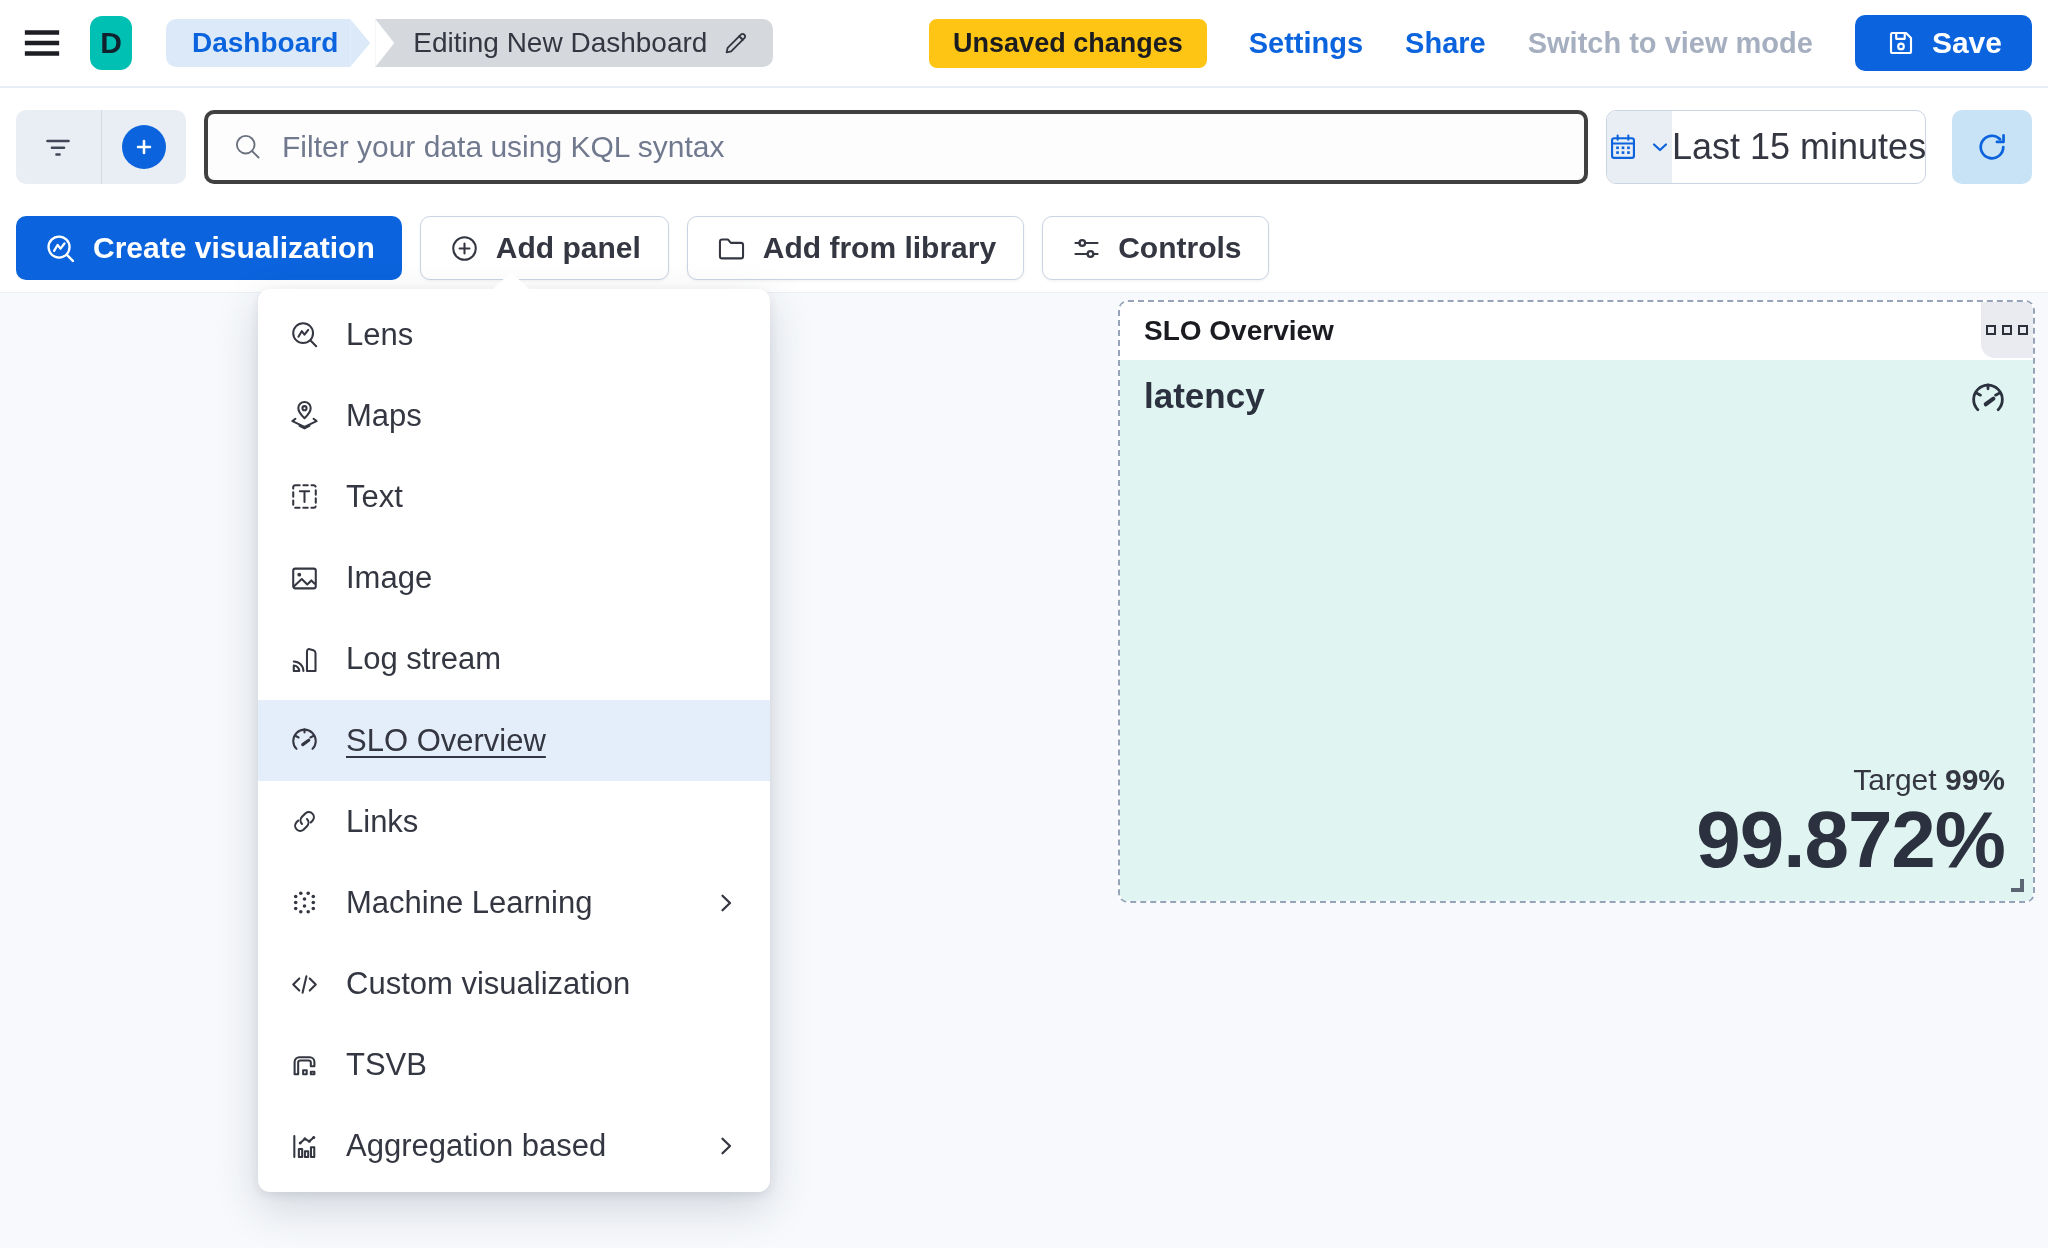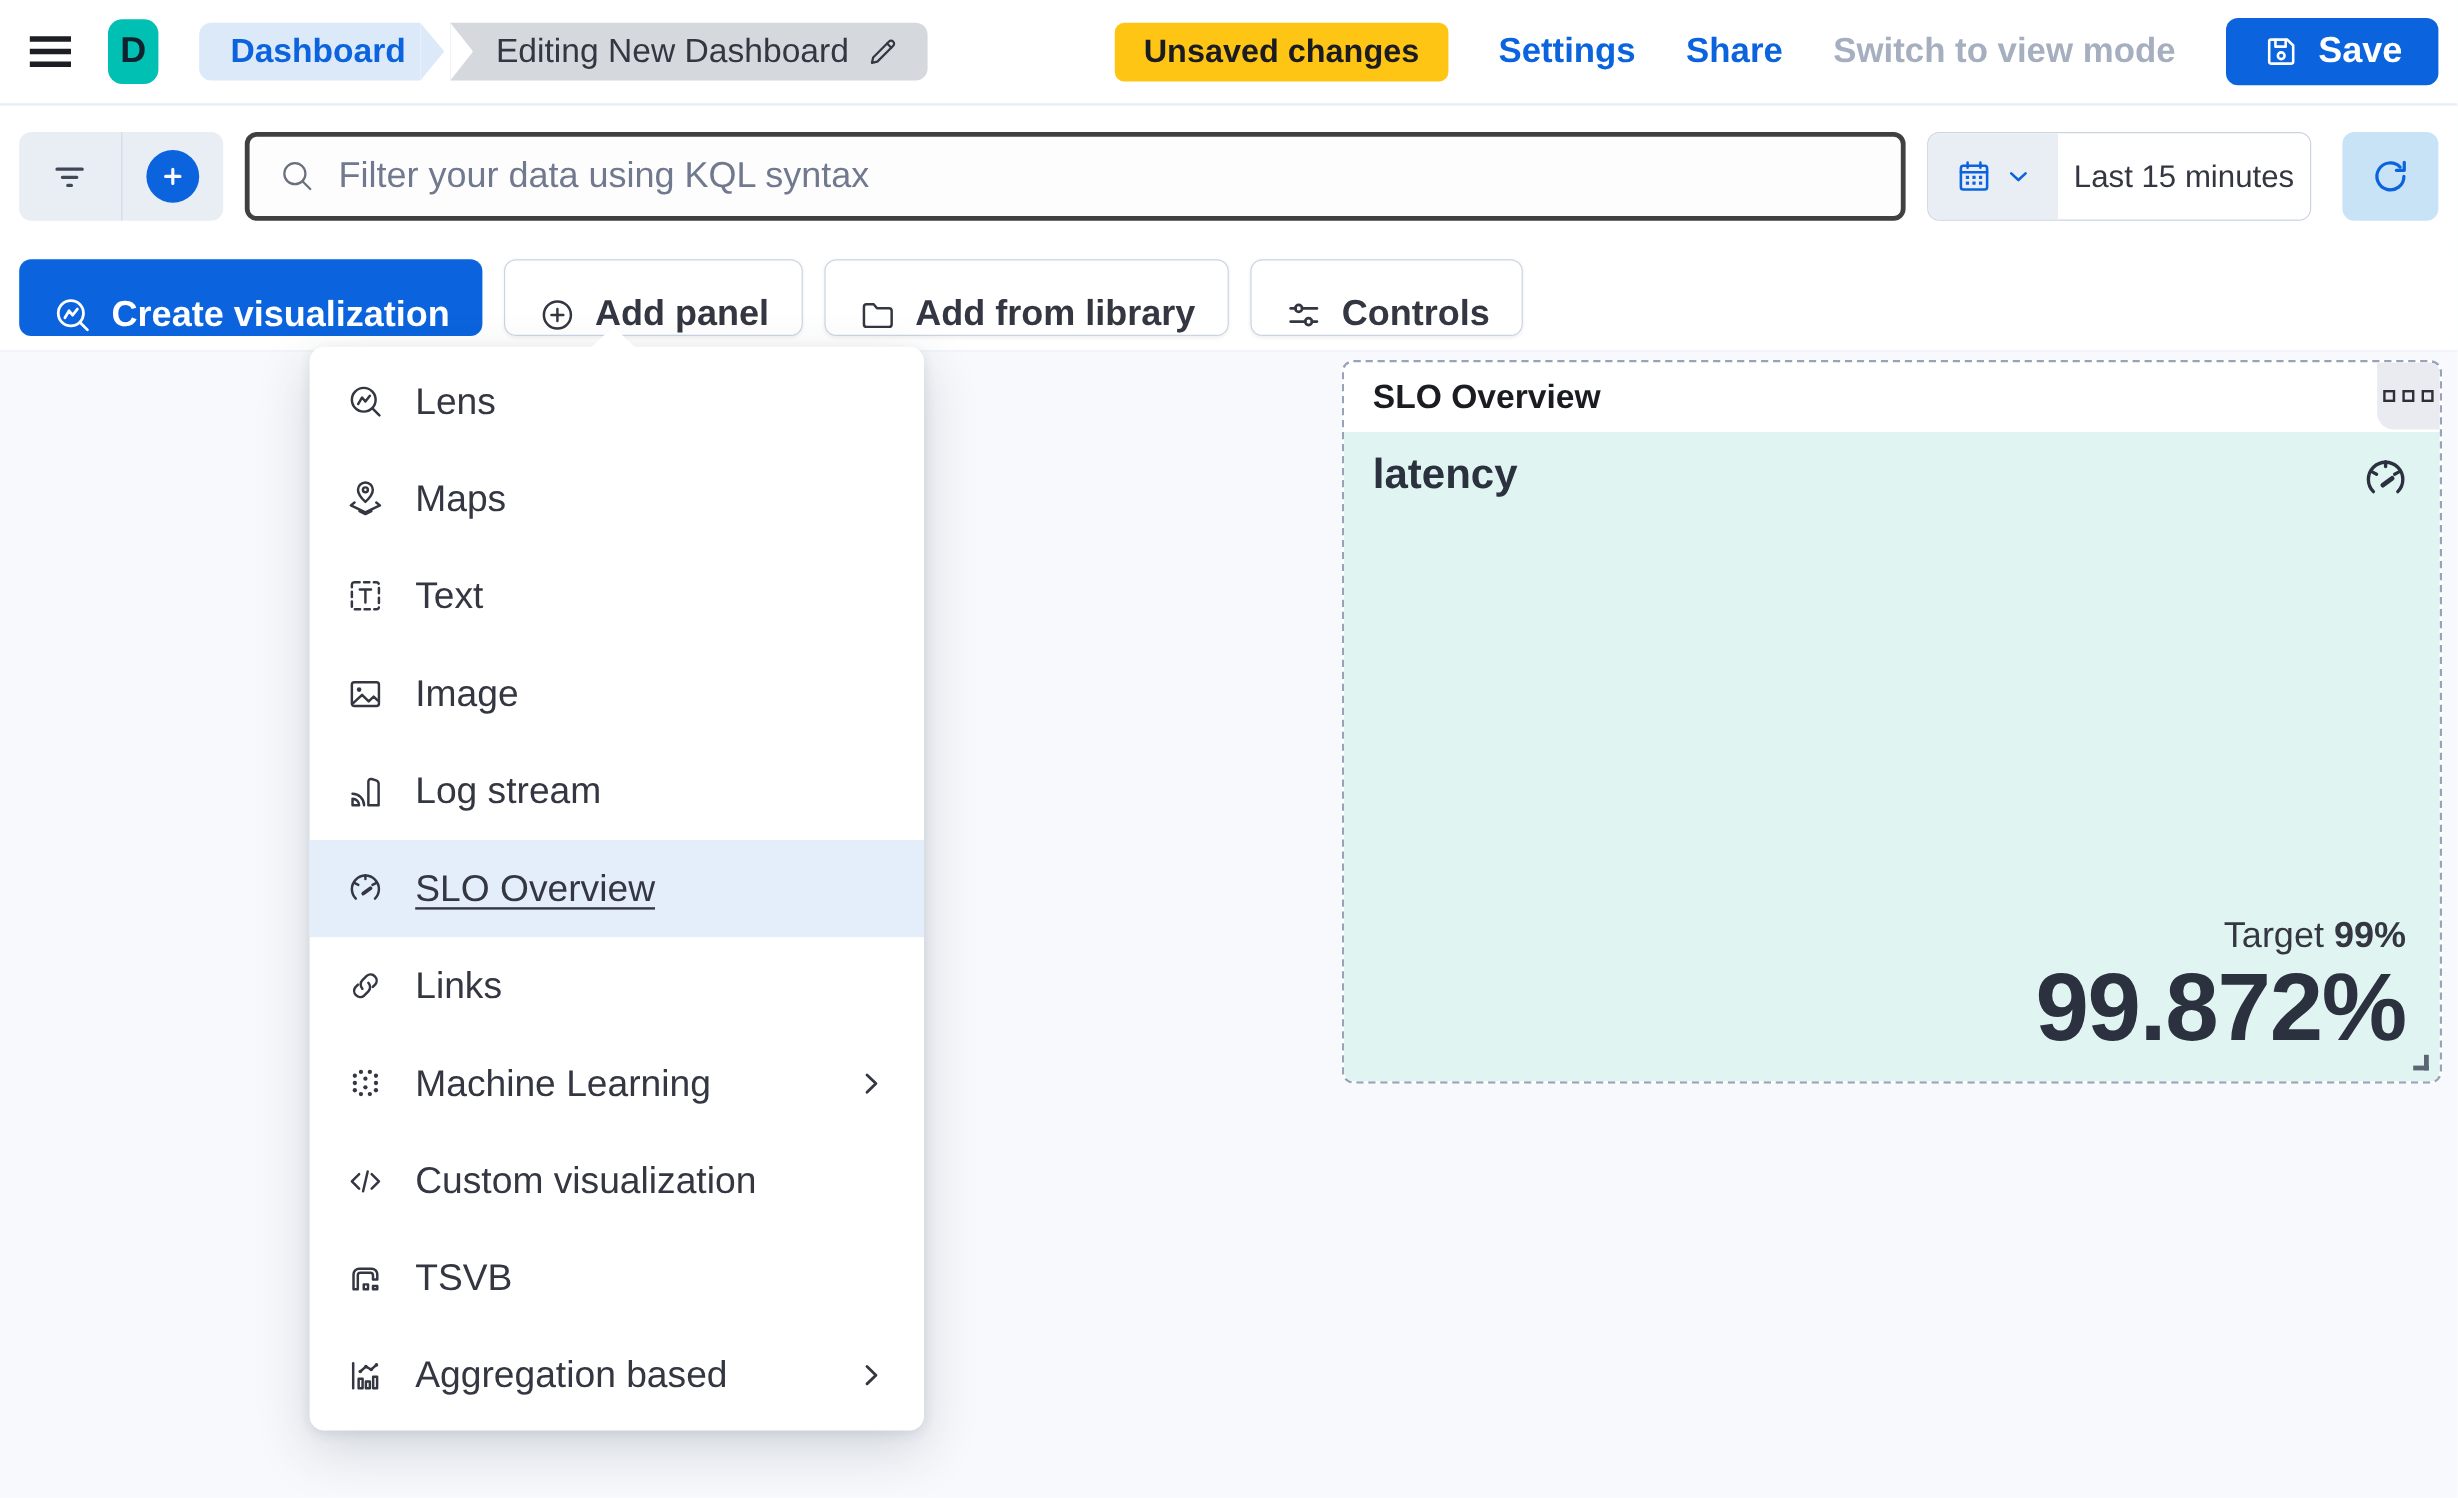--- a/index.html
+++ b/index.html
@@ -88,35 +88,35 @@
     display:flex; overflow:hidden; flex-shrink:0; background:#fff;
   }
   .dp-toggle {
     width:108px; background:#E9EDF4; display:flex; align-items:center;
     justify-content:center; gap:9px; cursor:pointer;
   }
   .dp-toggle .cal { width:32px; height:32px; color:#0B64DD; }
   .dp-toggle .chev { width:24px; height:24px; color:#0B64DD; }
   .dp-value {
     flex:1; display:flex; align-items:center; justify-content:center;
-    font-size:26px; color:#343741; cursor:pointer; white-space:nowrap;text-align:center;
+    font-size:36px; color:#343741; cursor:pointer; white-space:nowrap;text-align:center;
   }
   .btn-refresh {
     width:80px; height:74px; margin-left:8px; background:#C9E3F6; border:none;
     border-radius:10px; display:flex; align-items:center; justify-content:center;
     cursor:pointer; flex-shrink:0;
   }
   .btn-refresh svg { width:36px; height:36px; color:#0B64DD; }
 
   
   .actions-row {
     position:absolute; top:204px; left:0; right:0; height:88px; background:#fff;
     display:flex; align-items:center; padding:0 16px; gap:18px;
   }
-  .btn { height:64px; border-radius:10px; display:flex; align-items:flex-end; gap:15px;
+  .btn { height:64px; border-radius:10px; display:flex; align-items:center; gap:15px;
     padding:0 27px; font-size:30px; font-weight:600; font-family:inherit; cursor:pointer; white-space:nowrap; }
   .btn-primary { background:#0B64DD; border:none; color:#fff; }
   .btn-primary svg { width:35px; height:35px; color:#fff; }
   .btn-ghost { background:#fff; border:1px solid #CBD4E2; color:#343741;
     box-shadow:0 1px 3px rgba(60,70,90,.08); }
   .btn-ghost svg { width:33px; height:33px; }
 
   
   .canvas {
     position:absolute; top:292px; left:0; right:0; bottom:0;

